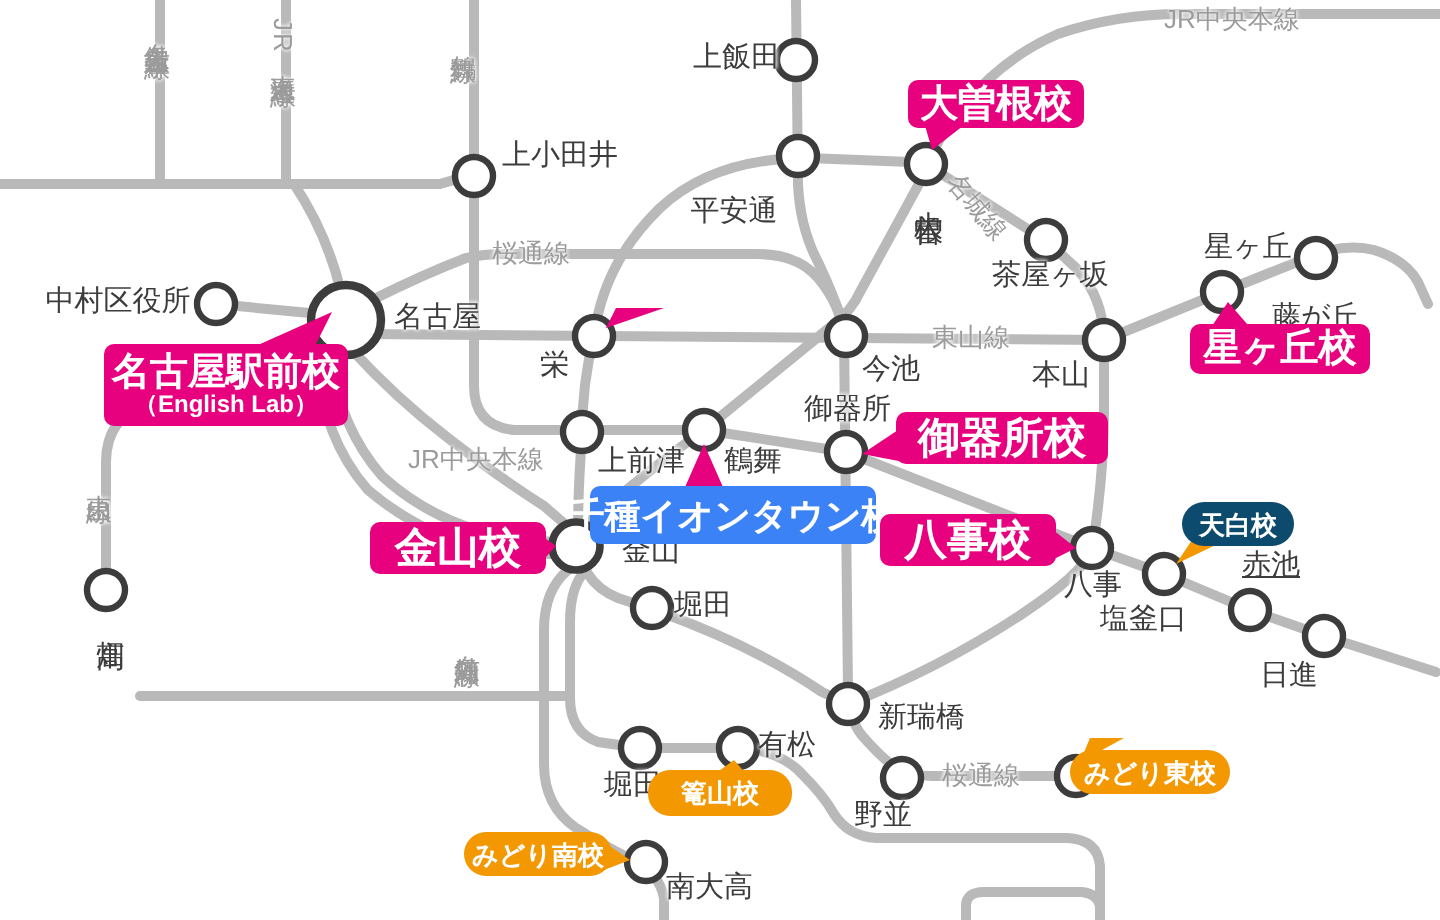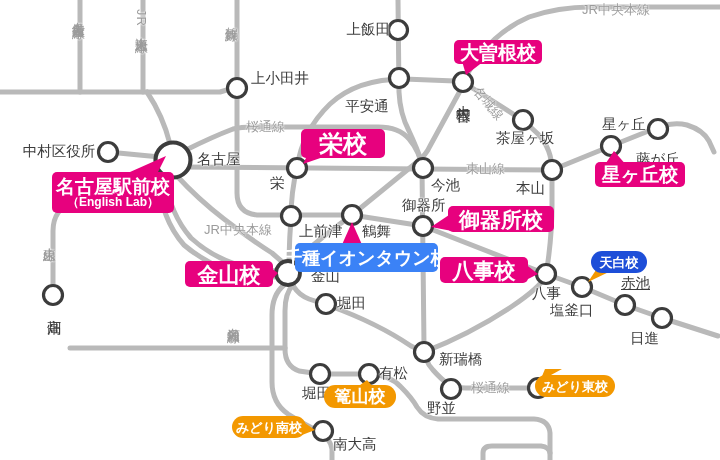--- a/index.html
+++ b/index.html
@@ -126,47 +126,44 @@
       <polygon points="596,270 613,270 588,282" fill="#f39800"></polygon>
       <polygon points="545,369 562,369 540,381" fill="#f39800"></polygon>
       <polygon points="356,388 374,388 367,380" fill="#f39800"></polygon>
       <polygon points="302,421 302,435 315,430" fill="#f39800"></polygon>
     </svg>
   <div id="schools">
       <div class="school pink" style="left: 52px; top: 172px; width: 122px; height: 41px; background: rgb(231, 1, 126); font-size: 19px;">
         <span>名古屋駅前校</span>
         <span class="sub" style="font-size: 12px;">（English Lab）</span>
       </div>
-      <div class="school pink" style="left: 301px; top: 129px; width: 84px; height: 29px; background: rgb(231, 1, 126); font-size: 24px;">
-        <span>栄校</span>
-      </div>
       <div class="school pink" style="left: 454px; top: 40px; width: 88px; height: 24px; background: rgb(231, 1, 126); font-size: 19px;">
         <span>大曽根校</span>
       </div>
       <div class="school pink" style="left: 595px; top: 162px; width: 90px; height: 25px; background: rgb(231, 1, 126); font-size: 19px;">
         <span>星ヶ丘校</span>
       </div>
       <div class="school pink" style="left: 448px; top: 206px; width: 106px; height: 26px; background: rgb(231, 1, 126); font-size: 21px;">
         <span>御器所校</span>
       </div>
       <div class="school pink" style="left: 295px; top: 243px; width: 143px; height: 29px; background: #3b82f6; font-size: 18px;">
         <span>千種イオンタウン校</span>
       </div>
       <div class="school pink" style="left: 185px; top: 261px; width: 88px; height: 26px; background: rgb(231, 1, 126); font-size: 21px;">
         <span>金山校</span>
       </div>
       <div class="school pink" style="left: 440px; top: 257px; width: 88px; height: 26px; background: rgb(231, 1, 126); font-size: 21px;">
         <span>八事校</span>
       </div>
-      <div class="school orange" style="left: 591px; top: 251px; width: 56px; height: 22px; background: #1d4ed8; font-size: 13px;">
+      <div class="school orange" style="left: 591px; top: 251px; width: 56px; height: 22px; background: #0c4a6e; font-size: 13px;">
         <span>天白校</span>
       </div>
       <div class="school orange" style="left: 535px; top: 351px; width: 80px; height: 22px; background: rgb(243, 152, 0); font-size: 13px; margin-top: 24px;">
         <span>みどり東校</span>
       </div>
-      <div class="school orange" style="left: 324px; top: 385px; width: 72px; height: 23px; background: rgb(243, 152, 0); font-size: 17px;">
+      <div class="school orange" style="left: 324px; top: 385px; width: 72px; height: 23px; background: rgb(243, 152, 0); font-size: 13px;">
         <span>篭山校</span>
       </div>
       <div class="school orange" style="left: 232px; top: 416px; width: 74px; height: 22px; background: rgb(243, 152, 0); font-size: 13px;">
         <span>みどり南校</span>
       </div>
     </div>
 </div>
 
 </body></html>

